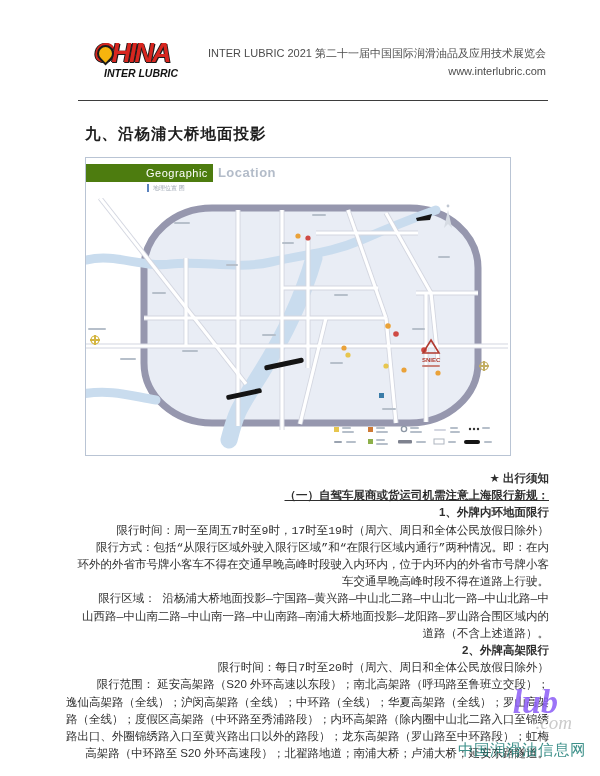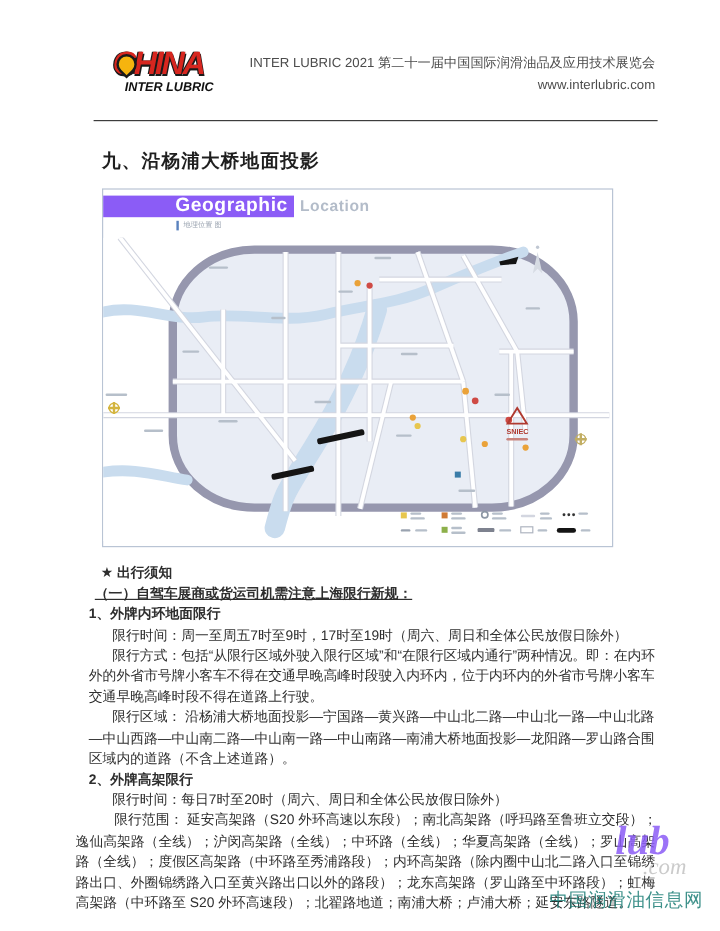--- a/index.html
+++ b/index.html
@@ -21,35 +21,35 @@
   .hdr-rule{position:absolute;left:78px;right:52px;top:100px;height:0;border-top:1.5px solid #3d3d3d;}
 
   
   .sec-title{position:absolute;left:85px;top:124px;font-size:15.5px;font-weight:bold;color:#1f1f1f;
       letter-spacing:1px;}
 
   
   .map-box{position:absolute;left:85px;top:157px;width:424px;height:297px;background:#fff;
       border:1px solid #b9c4d4;}
   .map-titlebar{position:absolute;left:0;top:5px;height:18px;white-space:nowrap;z-index:3;}
-  .map-title-hl{display:inline-block;background:#8b5cf6;color:#fff;font-size:16px;line-height:18px;
-      padding:0 5px 0 60px;font-weight:bold;letter-spacing:.5px;}
+  .map-title-hl{display:inline-block;background:#4d7c0f;color:#fff;font-size:11px;line-height:18px;
+      padding:0 5px 0 60px;font-weight:normal;letter-spacing:.5px;}
   .map-title-rest{color:#b3bcc9;font-size:13px;font-weight:bold;padding-left:5px;letter-spacing:.5px;}
   .map-subtitle{position:absolute;left:61px;top:26px;font-size:6px;line-height:8px;color:#9aa3b0;
       border-left:2px solid #5a82be;padding-left:4px;z-index:3;}
   .map-svg{position:absolute;left:0;top:40px;}
 
   
   .notice{position:absolute;left:63px;top:470px;width:486px;font-size:11.5px;line-height:17.2px;
-      color:#2e2e2e;}
+      color:#2e2e2e;text-align:right;}
   .notice p{margin:0;}
   .p-star{margin-left:21px !important;font-weight:bold;}
   .p-intro{margin-left:16px !important;font-weight:bold;text-decoration:underline;}
   .p-rule{margin-left:11px !important;font-weight:bold;}
-  .p-detail{margin-left:11px !important;text-indent:1.7em;}
+  .p-detail{margin-left:11px !important;text-indent:1.7em;font-family:Liberation Mono, monospace;}
   .p-wide{margin-left:0 !important;text-indent:2.8em;}
 
   
   .wm{position:absolute;right:14px;top:688px;width:148px;text-align:right;pointer-events:none;}
   .wm-lub{font-family:"Liberation Serif","DejaVu Serif",serif;font-style:italic;font-weight:bold;
       color:#8b5cf6;font-size:34px;line-height:28px;opacity:.85;margin-right:28px;}
   .wm-com{font-family:"Liberation Serif","DejaVu Serif",serif;font-style:italic;font-weight:normal;
       color:#c2c2c2;font-size:19px;line-height:14px;opacity:.85;margin-right:14px;}
   .wm-name{margin-top:10px;color:#0f766e;font-size:15.5px;font-weight:normal;letter-spacing:.5px;
       opacity:.8;white-space:nowrap;}

